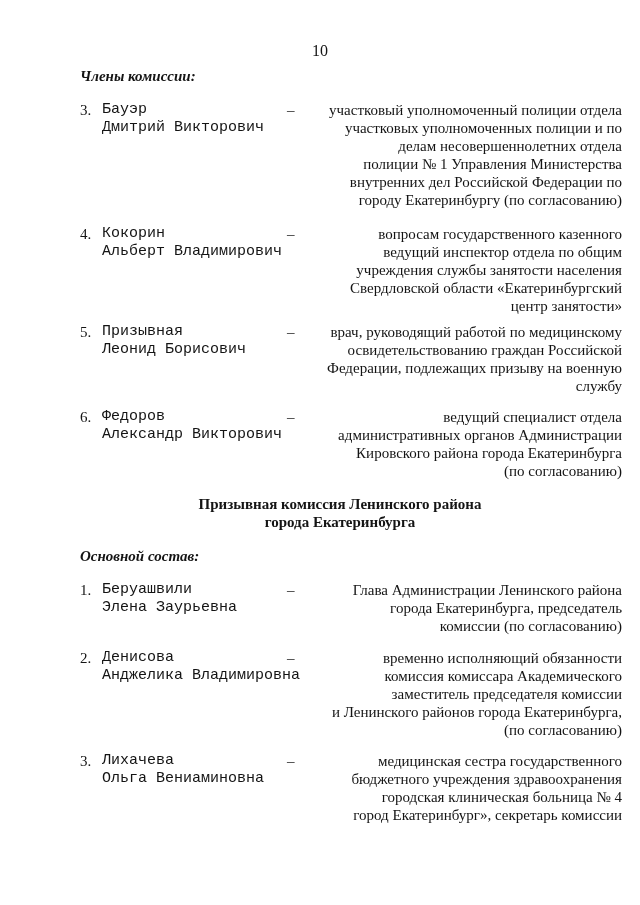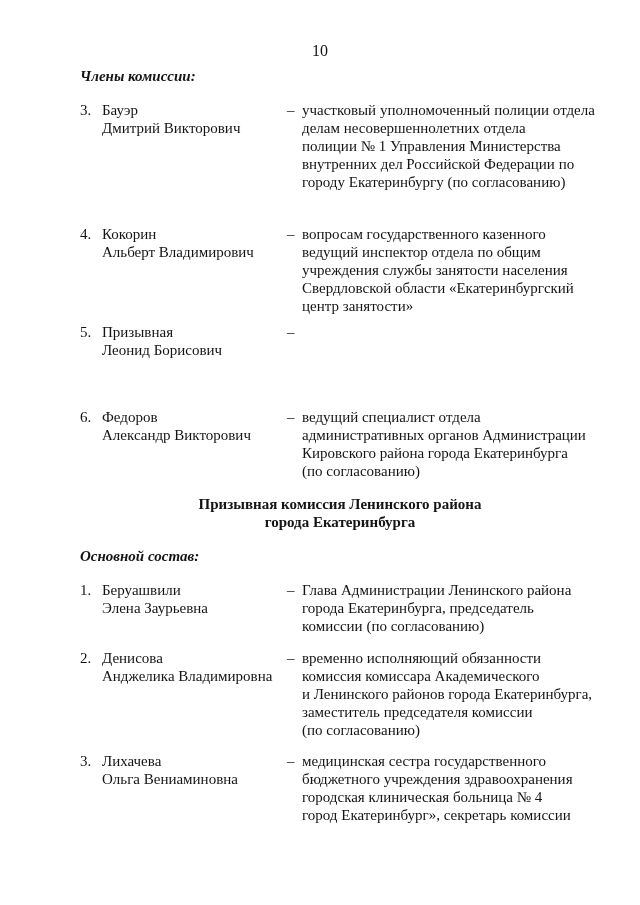--- a/index.html
+++ b/index.html
@@ -17,41 +17,42 @@
   }
   .commission-title {
     position: absolute; left: 0; width: 680px; text-align: center;
     font-weight: bold; font-size: 15px; line-height: 18px;
   }
   .member {
     position: absolute; left: 80px; width: 540px; height: 100px;
   }
   .member .num { position: absolute; left: 0; top: 0; }
   .member .name { position: absolute; left: 22px; top: 0; width: 180px; }
-  .member .name span { display: block; white-space: nowrap; }
+  .member .name span { display: block; white-space: nowrap; font-family: Liberation Mono, monospace; }
   .member .dash { position: absolute; left: 207px; top: 0; }
   .member .desc { position: absolute; left: 222px; top: 0; width: 320px; }
-  .member .desc span { display: block; white-space: nowrap; }
+  .member .desc span { display: block; white-space: nowrap; text-align: right; }
 </style>
 </head>
 <body>
 
 <div class="page-number">10</div>
 
 <div class="section-heading" style="top:67px;">Члены комиссии:</div>
 
 <div class="member" style="top:101px;">
   <span class="num">3.</span>
   <div class="name">
     <span>Бауэр</span>
     <span>Дмитрий Викторович</span>
   </div>
   <span class="dash">–</span>
   <div class="desc">
     <span>участковый уполномоченный полиции отдела</span>
+    <span>участковых уполномоченных полиции и по</span>
     <span>делам несовершеннолетних отдела</span>
     <span>полиции № 1 Управления Министерства</span>
     <span>внутренних дел Российской Федерации по</span>
     <span>городу Екатеринбургу (по согласованию)</span>
   </div>
 </div>
 
 <div class="member" style="top:225px;">
   <span class="num">4.</span>
   <div class="name">
@@ -68,20 +69,26 @@
   </div>
 </div>
 
 <div class="member" style="top:323px;">
   <span class="num">5.</span>
   <div class="name">
     <span>Призывная</span>
     <span>Леонид Борисович</span>
   </div>
   <span class="dash">–</span>
+  <div class="desc">
+    <span>врач, руководящий работой по медицинскому</span>
+    <span>освидетельствованию граждан Российской</span>
+    <span>Федерации, подлежащих призыву на военную</span>
+    <span>службу</span>
+  </div>
 </div>
 
 <div class="member" style="top:408px;">
   <span class="num">6.</span>
   <div class="name">
     <span>Федоров</span>
     <span>Александр Викторович</span>
   </div>
   <span class="dash">–</span>
   <div class="desc">
@@ -116,22 +123,22 @@
 <div class="member" style="top:649px;">
   <span class="num">2.</span>
   <div class="name">
     <span>Денисова</span>
     <span>Анджелика Владимировна</span>
   </div>
   <span class="dash">–</span>
   <div class="desc">
     <span>временно исполняющий обязанности</span>
     <span>комиссия комиссара Академического</span>
+    <span>заместитель председателя комиссии</span>
     <span>и Ленинского районов города Екатеринбурга,</span>
-    <span>заместитель председателя комиссии</span>
     <span>(по согласованию)</span>
   </div>
 </div>
 
 <div class="member" style="top:752px;">
   <span class="num">3.</span>
   <div class="name">
     <span>Лихачева</span>
     <span>Ольга Вениаминовна</span>
   </div>

